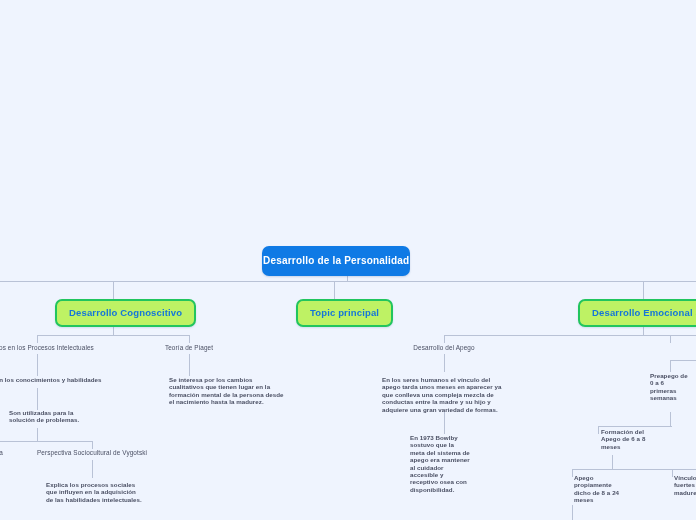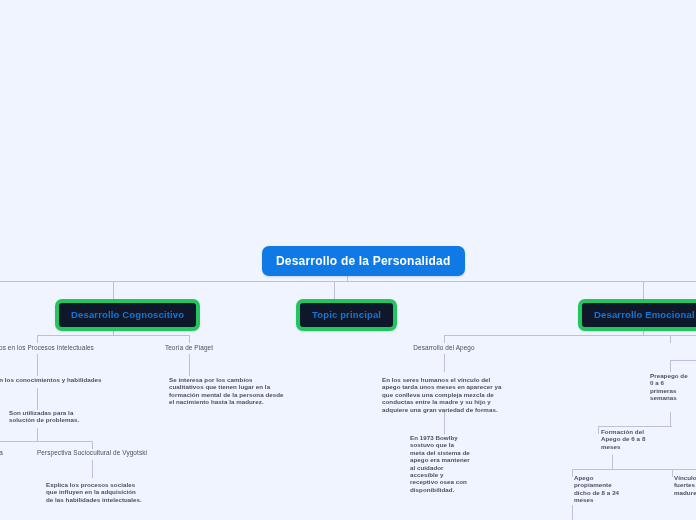--- a/index.html
+++ b/index.html
@@ -36,33 +36,33 @@
   .node {
     position: absolute;
     box-sizing: border-box;
     white-space: nowrap;
   }
 
   .node-root {
     background: #0f7ae5;
     color: #ffffff;
     border-radius: 7px;
-    font-size: 12px;
+    font-size: 10px;
     font-weight: bold;
     letter-spacing: 0.2px;
-    padding: 8px 14px;
+    padding: 8px 1px;
     line-height: 14px;
     box-shadow: 0 1px 2px rgba(20,60,120,0.18);
     text-align: right;
   }
 
   .node-main {
-    background: #0f172a;
+    background: #bef264;
     color: #1576d8;
-    border: 4px solid #22c55e;
+    border: 2px solid #22c55e;
     border-radius: 7px;
     font-size: 9.5px;
     font-weight: bold;
     letter-spacing: 0.15px;
     padding: 6px 12px;
     line-height: 12px;
     box-shadow: 0 1px 2px rgba(20,60,120,0.12);
   }
 
   .node-sub {

